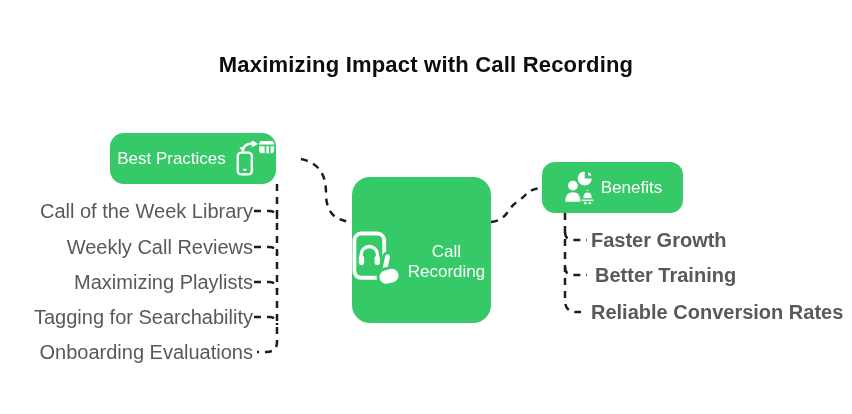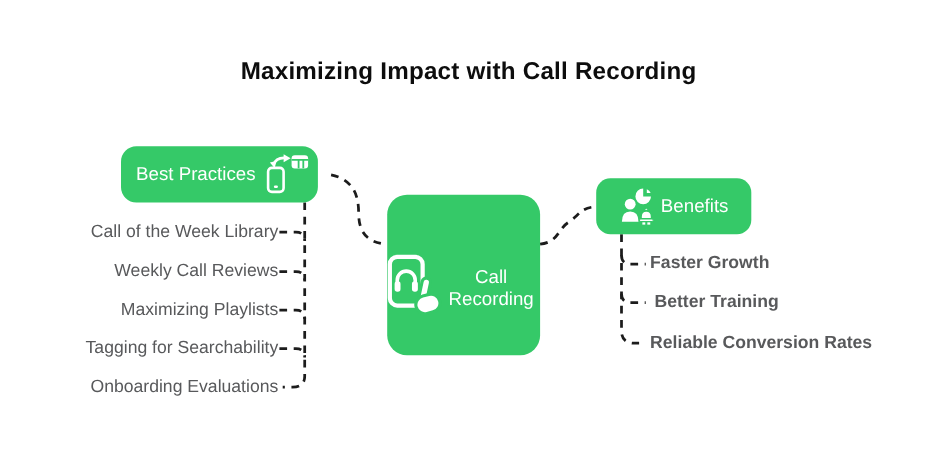--- a/index.html
+++ b/index.html
@@ -45,42 +45,42 @@
     position: absolute;
     background: var(--green);
     color: #fff;
     display: flex;
     align-items: center;
     justify-content: center;
     z-index: 2;
   }
   .node-label { color: #fff; font-size: 17px; line-height: 20px; }
   .node-bp {
-    left: 110px; top: 133px; width: 179px; height: 51px;
+    left: 110px; top: 133px; width: 166px; height: 51px;
     border-radius: 14px; gap: 9px; padding-left: 6px;
   }
   .node-benefits {
     left: 542px; top: 162px; width: 141px; height: 51px;
     border-radius: 13px; gap: 4px;
   }
   .node-center {
     left: 352px; top: 177px; width: 139px; height: 146px;
     border-radius: 18px;
     flex-direction: row;
     justify-content: flex-start;
     padding-top: 18px;
   }
   .node-center .node-label {
     margin-top: 6px;
     text-align: center;
     width: 100px;
   }
   .leaf {
     position: absolute;
-    font-size: 16px;
+    font-size: 20px;
     line-height: 22px;
     color: var(--text);
     white-space: nowrap;
     z-index: 2;
   }
   .leaf-left { right: 599px; text-align: right; }
   .leaf-right { left: 591px; text-align: left; font-weight: bold; }
   .icon { display: block; flex: 0 0 auto; }
   .gs { stroke: var(--green); }
   .gl { stroke: var(--green); }

